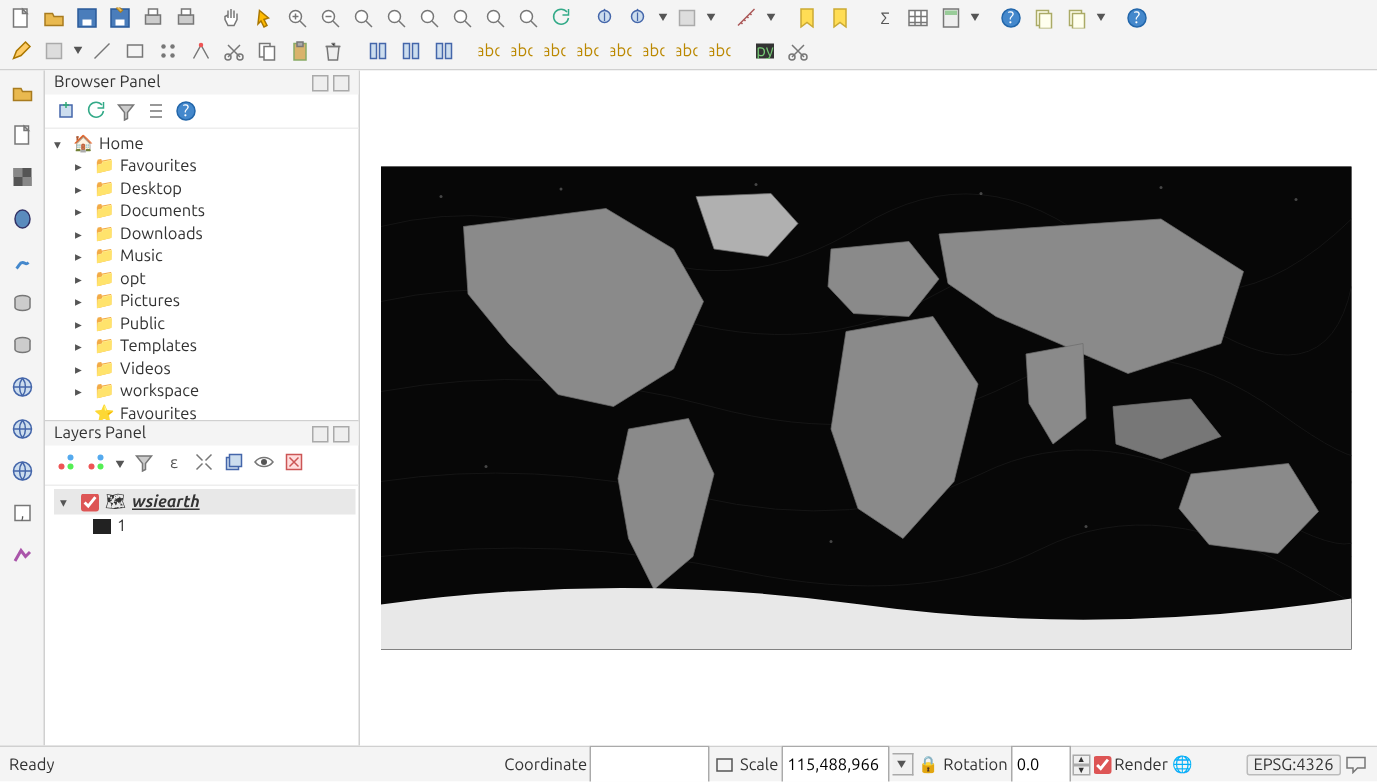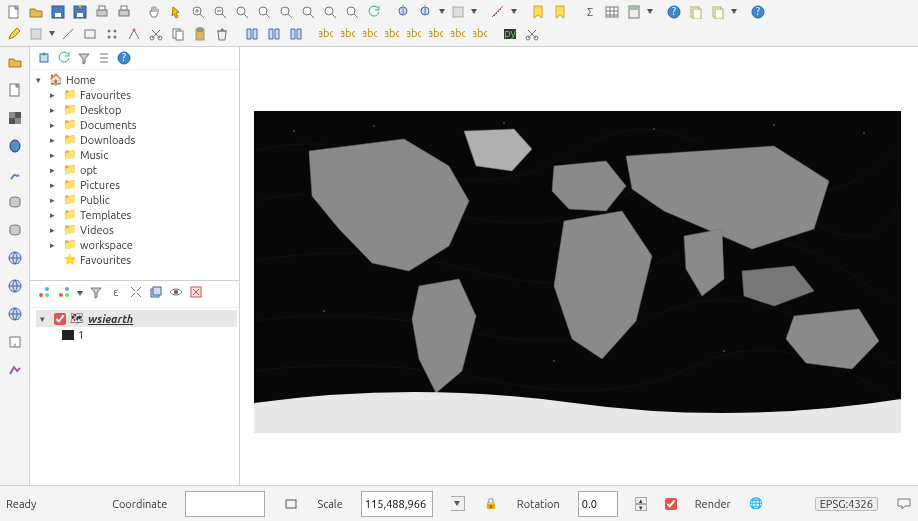--- a/index.html
+++ b/index.html
@@ -43,21 +43,21 @@
 .layer-swatch{ width:12px; height:10px; background:#222;}
 .bold-underline{ font-weight:bold; text-decoration: underline; font-style: italic;}
 
 
 .map-area { flex:1; background:#fff; position:relative; }
 .map-img { position:absolute; left:14px; top:64px; width:647px; height:322px; background:#000; }
 
 .map-img svg{ width:100%; height:100%; display:block; }
 
 
-.status { height:36px; background:#f4f4f4; border-top:1px solid #d0d0d0; display:flex; align-items:center; padding: 0 6px; gap:18px; }
+.status { height:24px; background:#f4f4f4; border-top:1px solid #d0d0d0; display:flex; align-items:center; padding: 0 6px; gap:2px; }
 .status .filler{ flex:1;}
 .st-label{ color:#333; }
 .st-input{ height:15px; border:1px solid #aaa; background:#fff; font-size:11px; padding:12px 3px;}
 .coord-input{ width:80px;}
 .scale-input{ width:72px;}
 .rot-input{ width:40px;}
 .scale-dd{ width:14px; height:15px; border:1px solid #aaa; border-left:none; background:#f0f0f0; display:flex;align-items:center;justify-content:center;}
 .spin{ display:flex; flex-direction:column; margin-left:-1px;}
 .spin-btn{ width:12px; height:7px; border:1px solid #aaa; background:#f0f0f0; font-size:6px; line-height:5px; display:flex;align-items:center;justify-content:center;}
 .chk{ width:12px;height:12px; accent-color:#d55;}
@@ -491,20 +491,27 @@
         <span class="vtb-btn">
           <svg width="14" height="14">
             <path d="M2 11l4-7 3 4 3-3" fill="none" stroke="#a5a" stroke-width="2"></path>
           </svg>
         </span>
       </div>
 
   <div class="panels">
 
     <div class="panel browser">
+      <div class="panel-title">
+        <span>Browser Panel</span>
+        <span class="ctrls">
+          <span class="panel-ctrl"></span>
+          <span class="panel-ctrl"></span>
+        </span>
+      </div>
       <div class="panel-toolbar" id="browsertb">
             <span class="pt-btn">
               <svg width="14" height="14">
                 <rect x="3" y="3" width="8" height="8" fill="#cde" stroke="#46a"></rect>
                 <path d="M7 1v4M5 3h4" stroke="#3a7"></path>
               </svg>
             </span>
             <span class="pt-btn">
               <svg width="14" height="14">
                 <path d="M11 3a5 5 0 1 0 1 4" fill="none" stroke="#3a8"></path>
@@ -593,20 +600,27 @@
               <div class="tree-node">
                 <span class="disclosure placeholder">▸</span>
                 <span class="tree-img">⭐</span>
                 <span class="tree-label">Favourites</span>
               </div>
             </div>
           </div>
     </div>
 
     <div class="panel layers">
+      <div class="panel-title">
+        <span>Layers Panel</span>
+        <span class="ctrls">
+          <span class="panel-ctrl"></span>
+          <span class="panel-ctrl"></span>
+        </span>
+      </div>
       <div class="panel-toolbar" id="layerstb">
             <span class="pt-btn">
               <svg width="14" height="14">
                 <circle cx="4" cy="10" r="2" fill="#e55"></circle>
                 <circle cx="10" cy="4" r="2" fill="#5ae"></circle>
                 <circle cx="10" cy="10" r="2" fill="#5e5"></circle>
               </svg>
             </span>
             <span class="pt-btn">
               <svg width="14" height="14">

